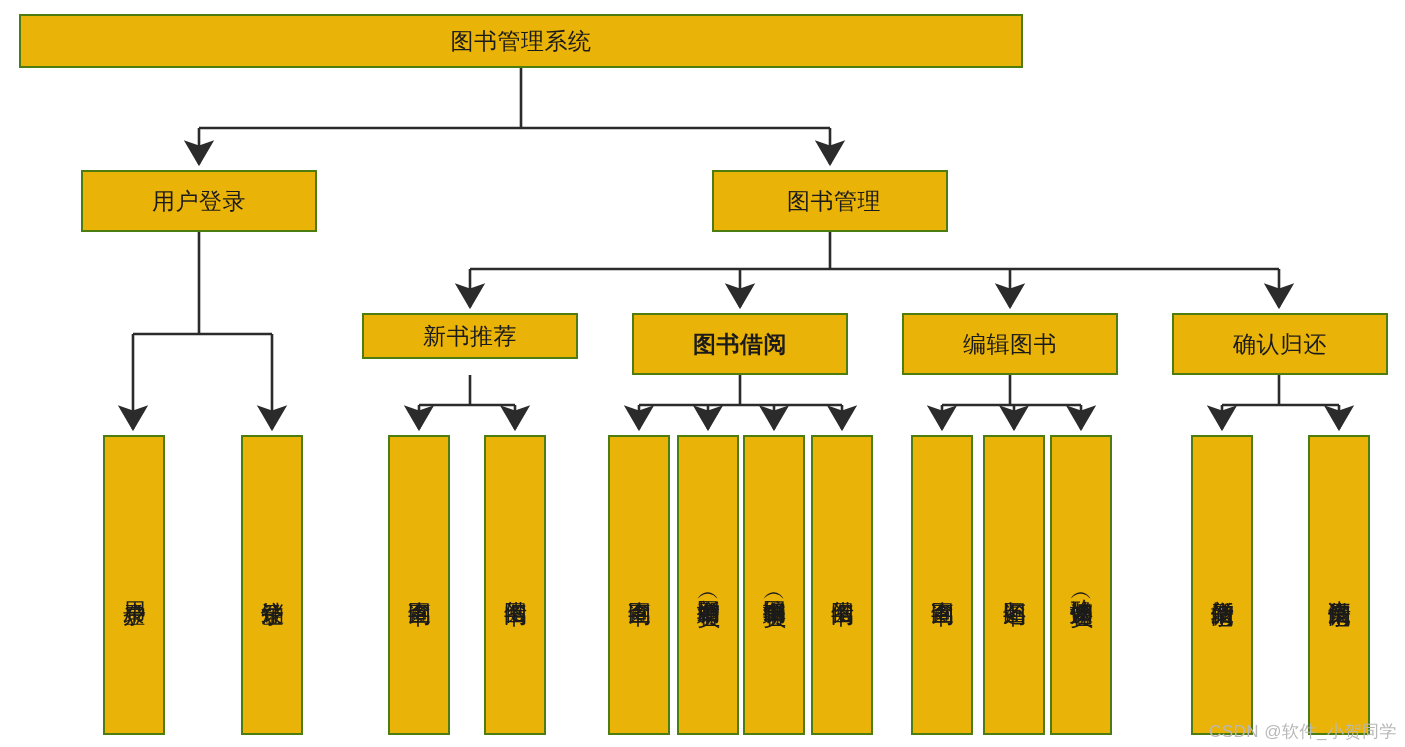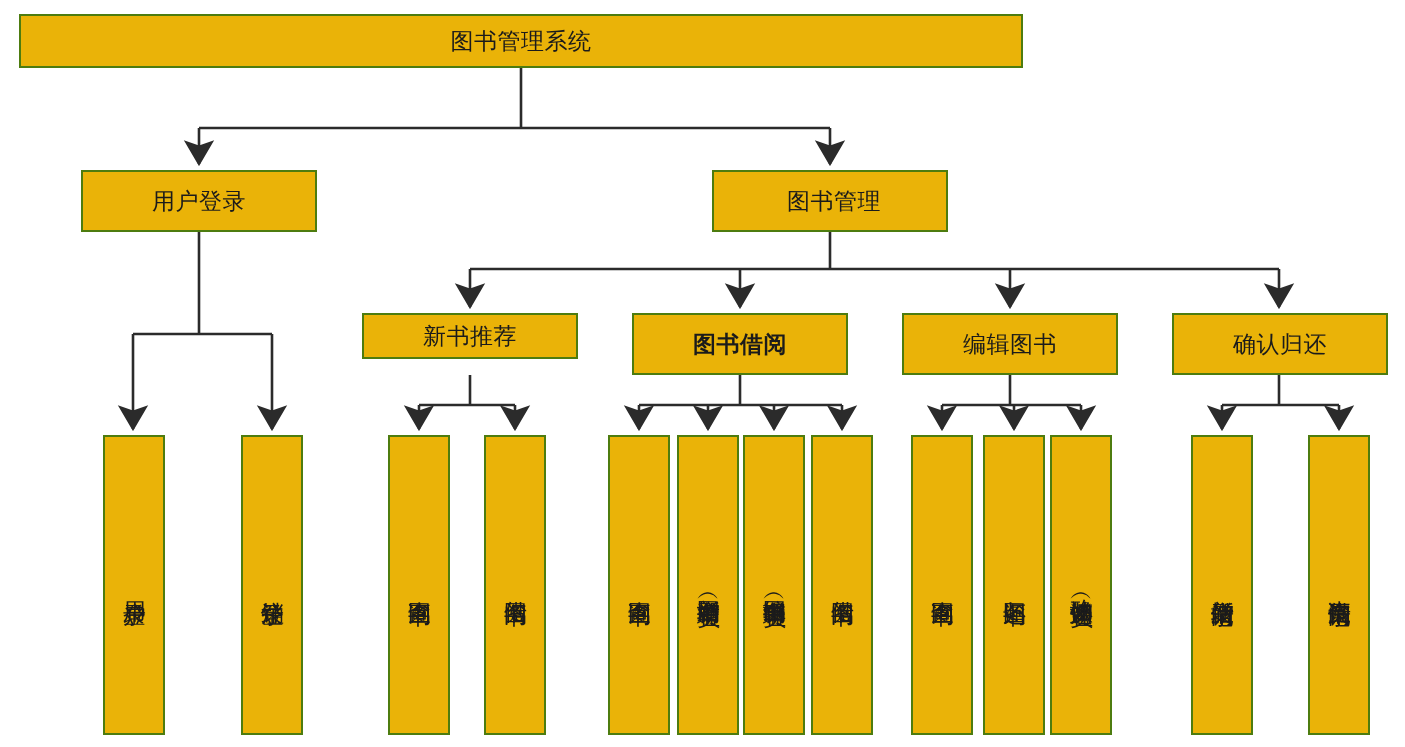--- a/index.html
+++ b/index.html
@@ -182,14 +182,15 @@
   <div class="node vert" style="left:1050px; top:435px; width:62px; height:300px;">
     <span class="label">确认归还（管理员）</span>
   </div>
   <div class="node vert" style="left:1191px; top:435px; width:62px; height:300px;">
     <span class="label">新增借阅记录</span>
   </div>
   <div class="node vert" style="left:1308px; top:435px; width:62px; height:300px;">
     <span class="label">查询借阅记录</span>
   </div>
 
+  <div id="watermark">CSDN @软件_小贺同学</div>
 
 </div>
 
 </body></html>

